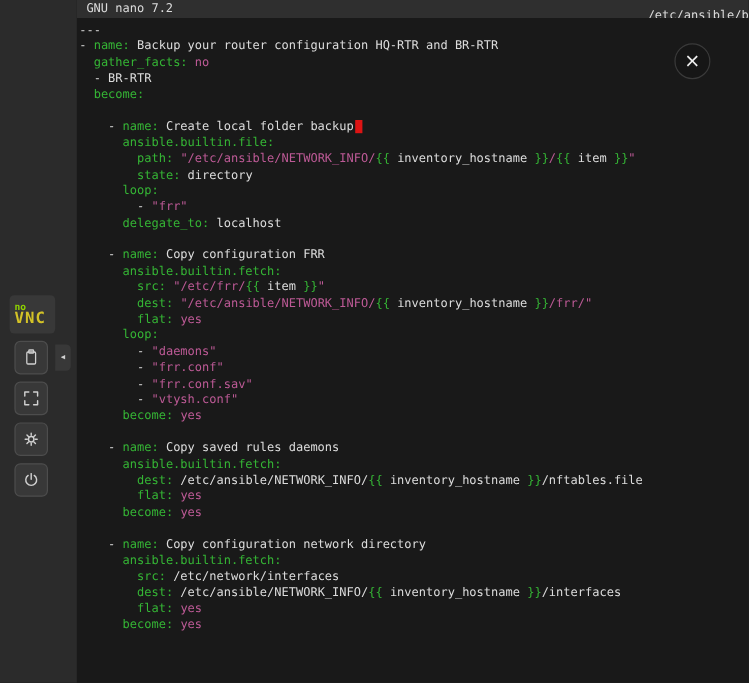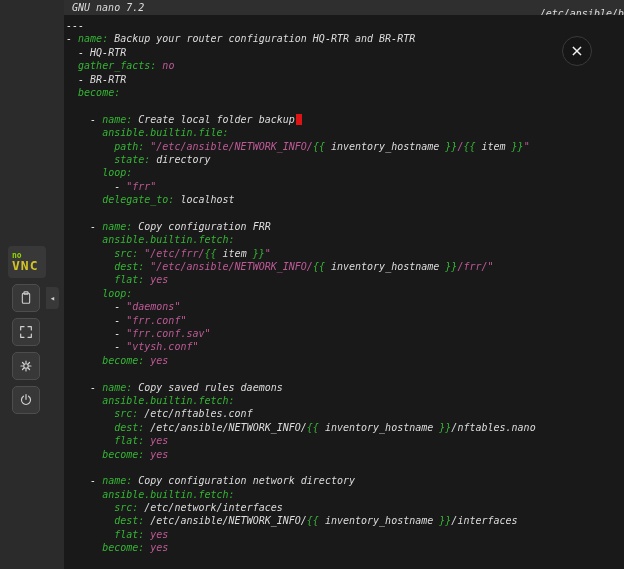--- a/index.html
+++ b/index.html
@@ -9,21 +9,20 @@
     background: var(--page_bg, #2b2b2b);
     font-family: "DejaVu Sans Mono", monospace;
     overflow: hidden; position: relative;
   }
 
   
   .terminal {
     position: absolute; left: 64px; top: 0; right: 0; bottom: 0;
     background: var(--terminal_bg, #191919);
     overflow: hidden;
-    font-style: italic;
   }
   .titlebar {
     height: 15px; line-height: 15px;
     background: var(--titlebar_bg, #2f2f2f);
     color: var(--text, #e2e2e2);
     font-size: 10px; white-space: nowrap; overflow: hidden;
     padding-left: 8px; position: relative;
   }
   .titlebar .file {
     position: absolute; right: 0; top: 6px;
@@ -139,21 +138,20 @@
 </div>
 
 <div class="terminal">
   <div class="titlebar">
     <span>GNU nano 7.2</span>
     <span class="file">/etc/ansible/b</span>
   </div>
   <div class="editor">
       <div class="line"><span class="tok-w">---</span></div>
       <div class="line"><span class="tok-w">- </span><span class="tok-k">name:</span><span class="tok-w"> Backup your router configuration HQ-RTR and BR-RTR</span></div>
-      <div class="line"><span class="tok-w">  - HQ-RTR</span></div>
       <div class="line"><span class="tok-w">  </span><span class="tok-k">gather_facts:</span><span class="tok-w"> </span><span class="tok-m">no</span></div>
       <div class="line"><span class="tok-w">  - BR-RTR</span></div>
       <div class="line"><span class="tok-w">  </span><span class="tok-k">become:</span></div>
       <div class="line"> </div>
       <div class="line"><span class="tok-w">    - </span><span class="tok-k">name:</span><span class="tok-w"> Create local folder backup</span><span class="tok-cursor"></span></div>
       <div class="line"><span class="tok-w">      </span><span class="tok-k">ansible.builtin.file:</span></div>
       <div class="line"><span class="tok-w">        </span><span class="tok-k">path:</span><span class="tok-w"> </span><span class="tok-m">"/etc/ansible/NETWORK_INFO/</span><span class="tok-g">{{</span><span class="tok-w"> inventory_hostname </span><span class="tok-g">}}</span><span class="tok-m">/</span><span class="tok-g">{{</span><span class="tok-w"> item </span><span class="tok-g">}}</span><span class="tok-m">"</span></div>
       <div class="line"><span class="tok-w">        </span><span class="tok-k">state:</span><span class="tok-w"> directory</span></div>
       <div class="line"><span class="tok-w">      </span><span class="tok-k">loop:</span></div>
       <div class="line"><span class="tok-w">        - </span><span class="tok-m">"frr"</span></div>
@@ -166,22 +164,21 @@
       <div class="line"><span class="tok-w">        </span><span class="tok-k">flat:</span><span class="tok-w"> </span><span class="tok-m">yes</span></div>
       <div class="line"><span class="tok-w">      </span><span class="tok-k">loop:</span></div>
       <div class="line"><span class="tok-w">        - </span><span class="tok-m">"daemons"</span></div>
       <div class="line"><span class="tok-w">        - </span><span class="tok-m">"frr.conf"</span></div>
       <div class="line"><span class="tok-w">        - </span><span class="tok-m">"frr.conf.sav"</span></div>
       <div class="line"><span class="tok-w">        - </span><span class="tok-m">"vtysh.conf"</span></div>
       <div class="line"><span class="tok-w">      </span><span class="tok-k">become:</span><span class="tok-w"> </span><span class="tok-m">yes</span></div>
       <div class="line"> </div>
       <div class="line"><span class="tok-w">    - </span><span class="tok-k">name:</span><span class="tok-w"> Copy saved rules daemons</span></div>
       <div class="line"><span class="tok-w">      </span><span class="tok-k">ansible.builtin.fetch:</span></div>
-      <div class="line"><span class="tok-w">        </span><span class="tok-k">src:</span><span class="tok-w"> /etc/nftables.conf</span></div>
-      <div class="line"><span class="tok-w">        </span><span class="tok-k">dest:</span><span class="tok-w"> /etc/ansible/NETWORK_INFO/</span><span class="tok-g">{{</span><span class="tok-w"> inventory_hostname </span><span class="tok-g">}}</span><span class="tok-w">/nftables.nano</span></div>
+      <div class="line"><span class="tok-w">        </span><span class="tok-k">dest:</span><span class="tok-w"> /etc/ansible/NETWORK_INFO/</span><span class="tok-g">{{</span><span class="tok-w"> inventory_hostname </span><span class="tok-g">}}</span><span class="tok-w">/nftables.file</span></div>
       <div class="line"><span class="tok-w">        </span><span class="tok-k">flat:</span><span class="tok-w"> </span><span class="tok-m">yes</span></div>
       <div class="line"><span class="tok-w">      </span><span class="tok-k">become:</span><span class="tok-w"> </span><span class="tok-m">yes</span></div>
       <div class="line"> </div>
       <div class="line"><span class="tok-w">    - </span><span class="tok-k">name:</span><span class="tok-w"> Copy configuration network directory</span></div>
       <div class="line"><span class="tok-w">      </span><span class="tok-k">ansible.builtin.fetch:</span></div>
       <div class="line"><span class="tok-w">        </span><span class="tok-k">src:</span><span class="tok-w"> /etc/network/interfaces</span></div>
       <div class="line"><span class="tok-w">        </span><span class="tok-k">dest:</span><span class="tok-w"> /etc/ansible/NETWORK_INFO/</span><span class="tok-g">{{</span><span class="tok-w"> inventory_hostname </span><span class="tok-g">}}</span><span class="tok-w">/interfaces</span></div>
       <div class="line"><span class="tok-w">        </span><span class="tok-k">flat:</span><span class="tok-w"> </span><span class="tok-m">yes</span></div>
       <div class="line"><span class="tok-w">      </span><span class="tok-k">become:</span><span class="tok-w"> </span><span class="tok-m">yes</span></div>
     </div>

